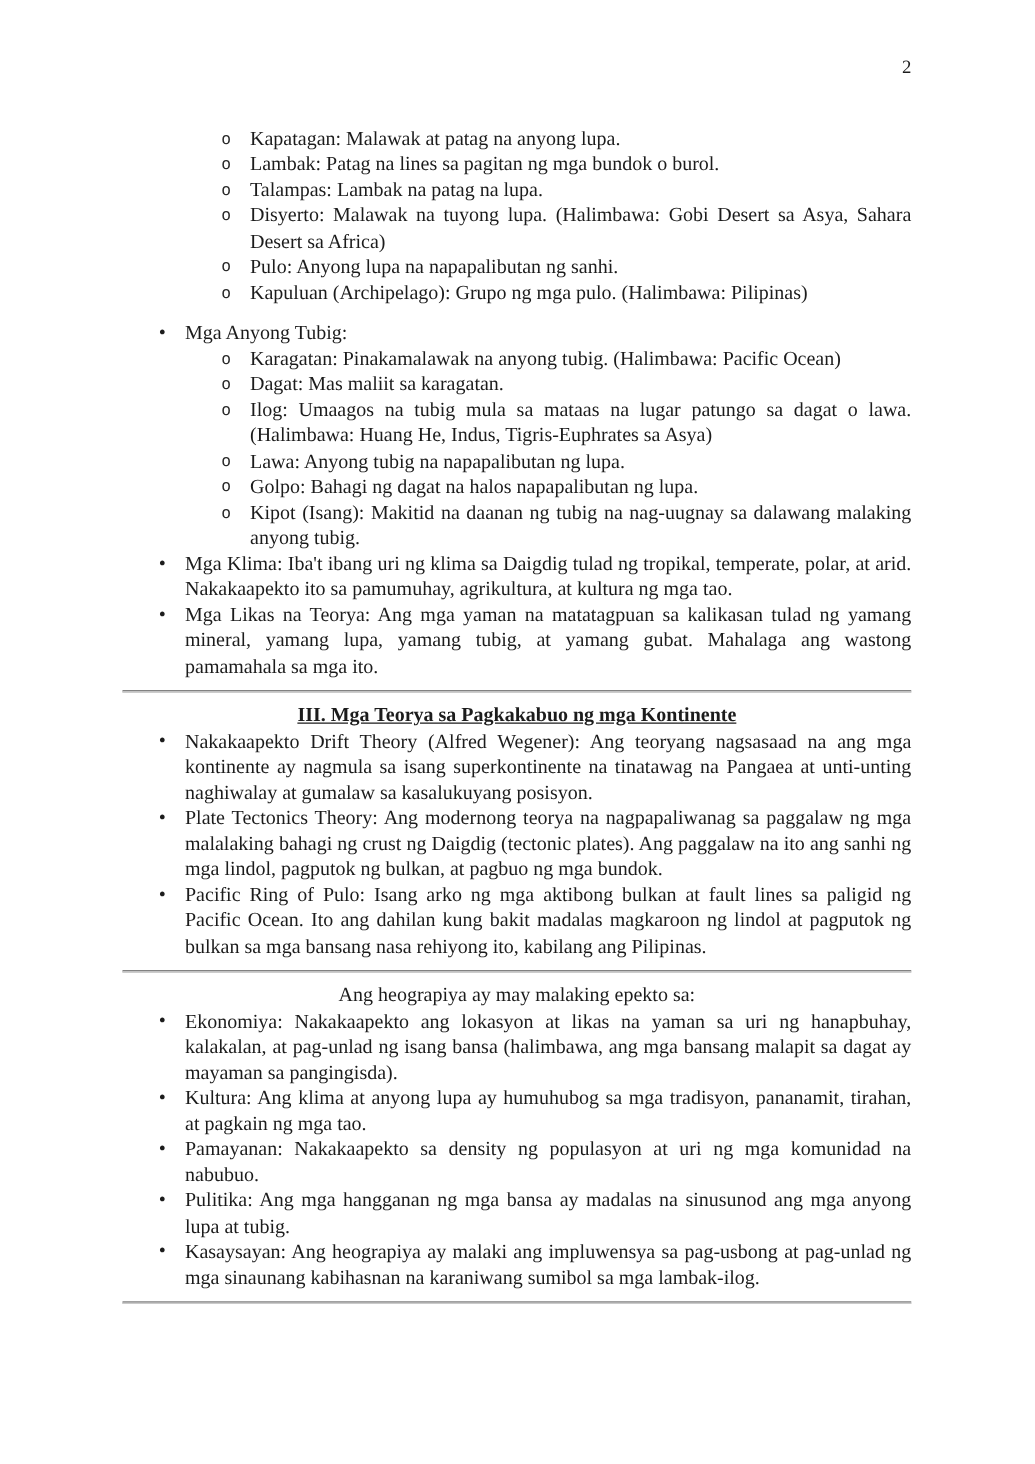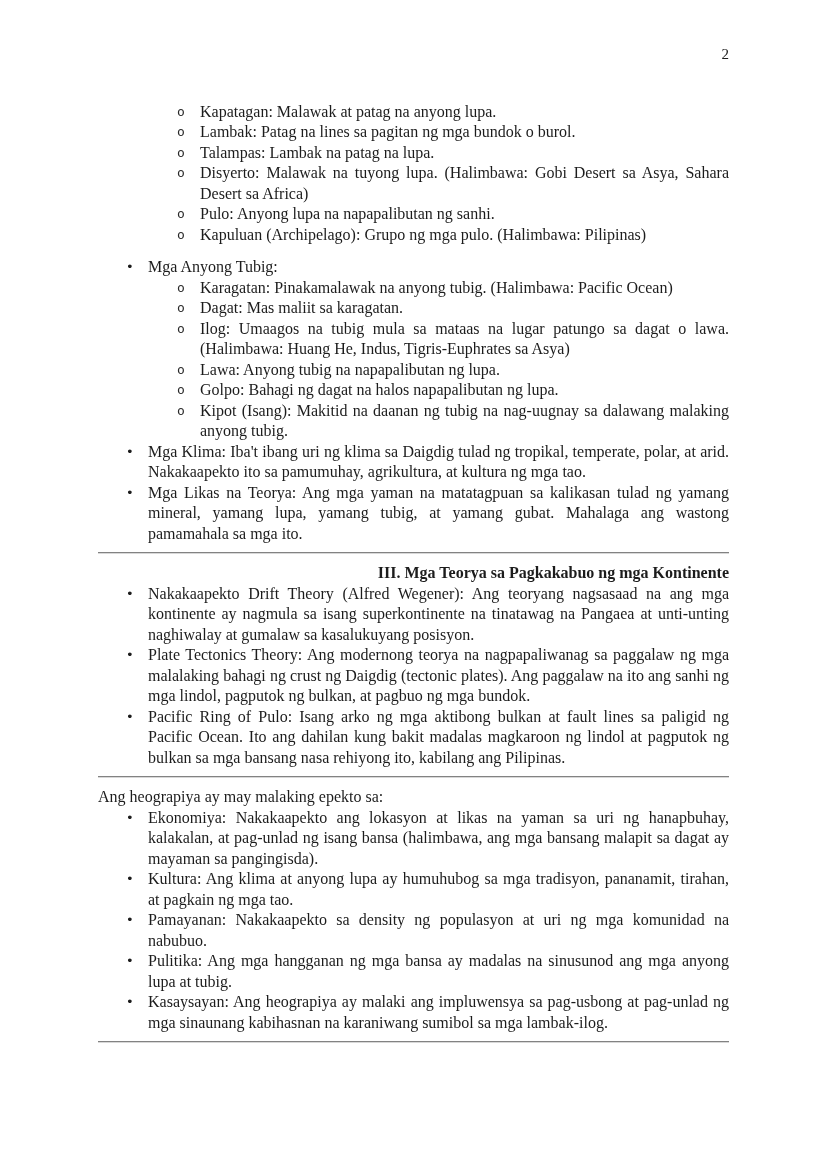--- a/index.html
+++ b/index.html
@@ -23,22 +23,22 @@
   .l2 > .marker {
     position: absolute; left: 79px; top: 0;
     font-family: "DejaVu Sans Mono", "Liberation Mono", monospace;
     font-size: 13px; line-height: 20.5px; color: #2a2a2a;
   }
   .b { font-weight: normal; }
 
   .first-block { margin-top: 37px; }
   .gap-before { margin-top: 12px; }
 
-  .heading { font-weight: bold; text-align: right; }
-  .intro { text-align: left; }
+  .heading { font-weight: bold; text-align: center; text-decoration: underline; }
+  .intro { text-align: center; }
 
   .hrule {
     border: 0; height: 2px; background: #828282;
     border-bottom: 1px solid #d8d8d8;
     margin: 8px 0 9px 0;
   }
 </style>
 </head>
 <body>
 

